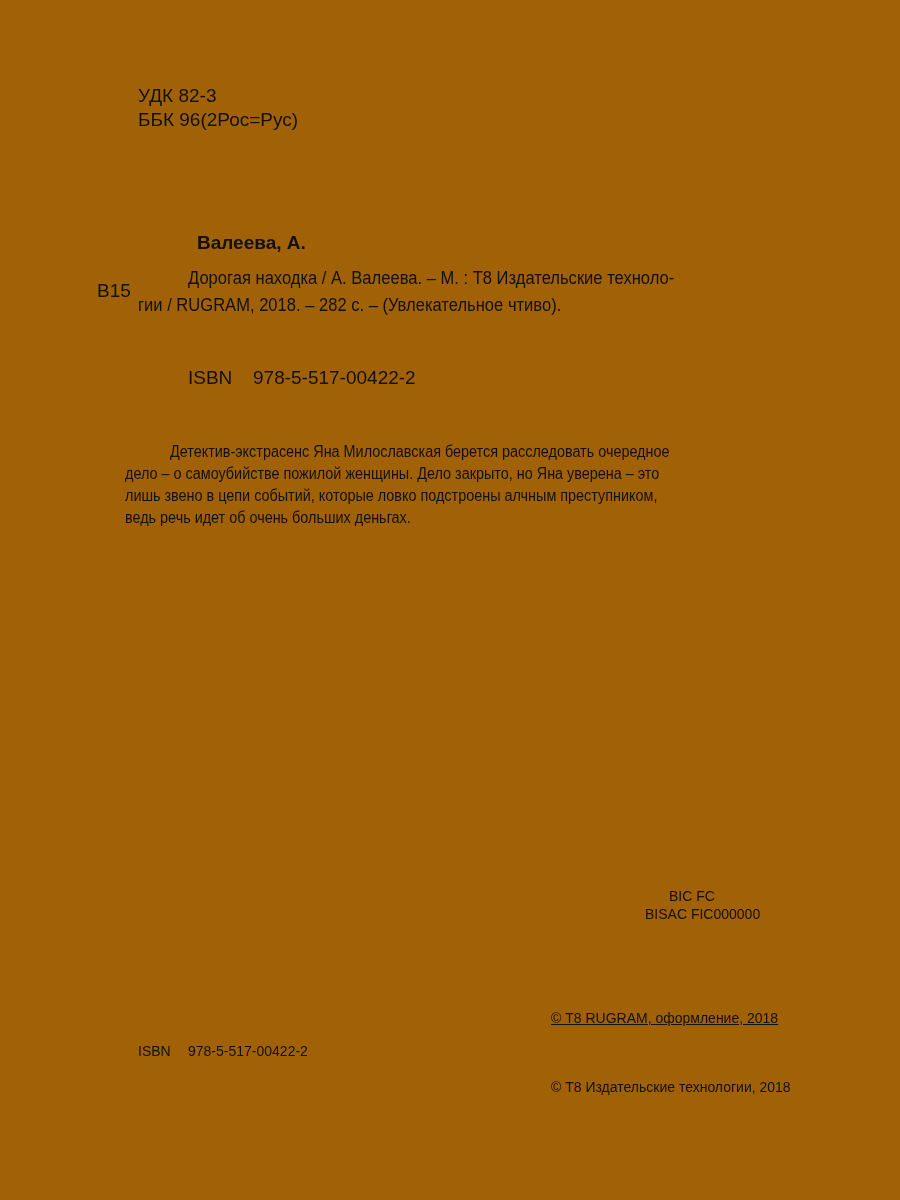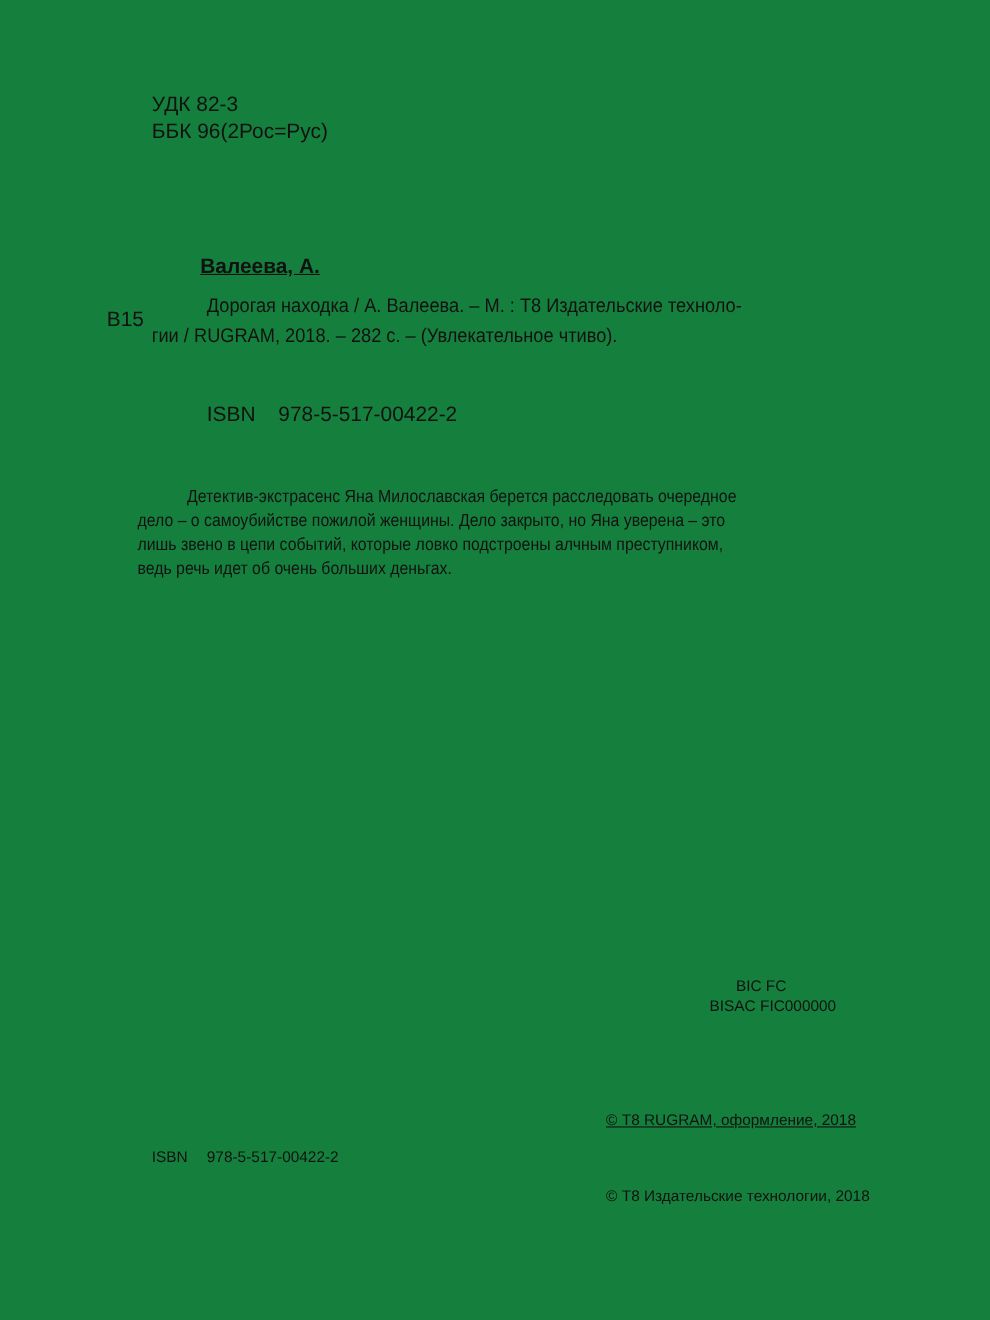--- a/index.html
+++ b/index.html
@@ -1,34 +1,34 @@
 <!DOCTYPE html>
 <html><head>
   <meta charset="utf-8">
   <style>
     html, body { margin: 0; padding: 0; background: #ffffff; }
     body { width: 900px; height: 1200px; position: relative; overflow: hidden; color: #111111; }
-    .page { position: absolute; left: 0; top: 0; width: 900px; height: 1200px; background: #15803d; }
+    .page { position: absolute; left: 0; top: 0; width: 900px; height: 1200px; background: #a16207; }
     .t { position: absolute; white-space: nowrap; font-family: "Liberation Sans", sans-serif; }
     .big { font-size: 19px; line-height: 24px; }
     .cond { font-family: "Liberation Sans", sans-serif; font-size: 18px; line-height: 24px; transform-origin: left top; }
     .small { font-size: 14px; line-height: 18px; }
     .bold { font-weight: bold; }
     .annot { position: absolute; left: 125px; top: 441px; width: 680px; font-family: Liberation Sans, sans-serif; font-size: 16px; line-height: 22px; }
     .annot .line { display: block; white-space: nowrap; transform-origin: left top; }
   </style>
 </head>
 <body>
 
 <div class="page">
 
   <div class="t big" style="left:138px; top:84px;">УДК 82-3</div>
   <div class="t big" style="left:138px; top:108px;">ББК 96(2Рос=Рус)</div>
 
-  <div class="t big bold" style="left:182px; top:231px;text-decoration:underline;">Валеева, А.</div>
+  <div class="t big bold" style="left:197px; top:231px;">Валеева, А.</div>
 
   <div class="t big" style="left:97px; top:279px;">В15</div>
   <div class="t cond" style="left:188px; top:266px; transform: scaleX(0.92);">Дорогая находка / А. Валеева. – М. : Т8 Издательские техноло-</div>
   <div class="t cond" style="left:138px; top:293px; transform: scaleX(0.92);">гии / RUGRAM, 2018. – 282 с. – (Увлекательное чтиво).</div>
 
   <div class="t big" style="left:188px; top:366px;">ISBN</div>
   <div class="t big" style="left:253px; top:366px;">978-5-517-00422-2</div>
 
   <div class="annot">
     <span class="line" style="padding-left:50px; transform: scaleX(0.9);">Детектив-экстрасенс Яна Милославская берется расследовать очередное</span>

